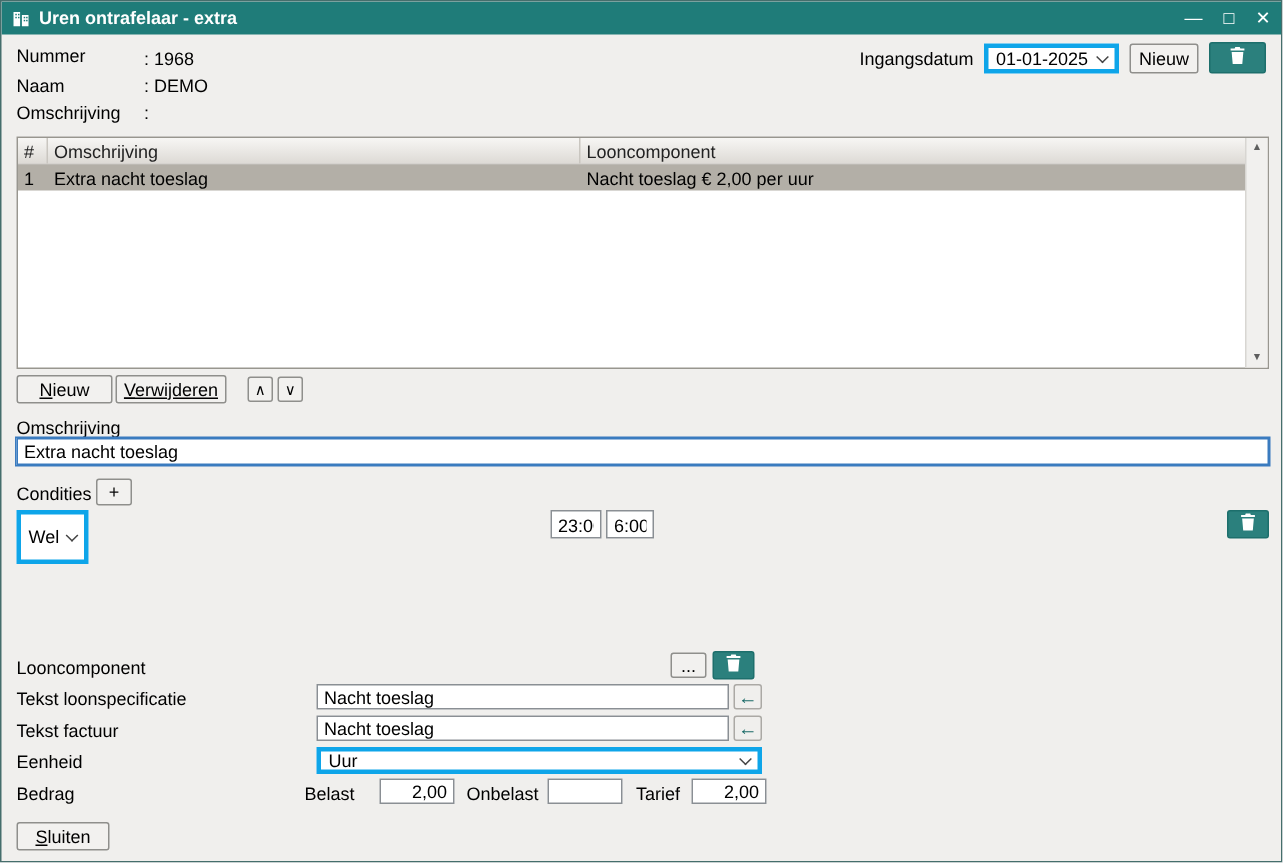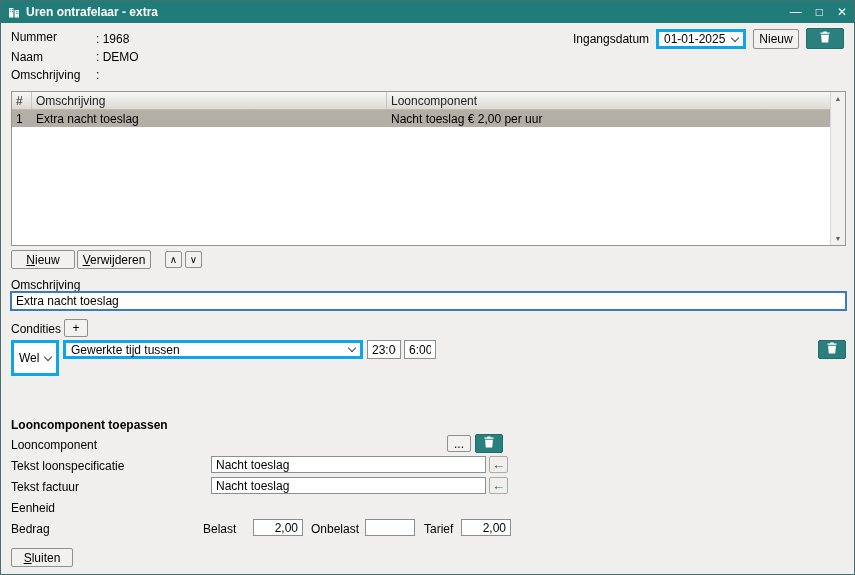--- a/index.html
+++ b/index.html
@@ -111,21 +111,21 @@
     </div>
     <div class="vscroll">
       <span>▲</span>
       <span>▼</span>
     </div>
   </div>
 
   <button class="btn" style="left:10px;top:249px;width:64px;height:19px;">
     <span class="accesskey">Nieuw</span>
   </button>
-  <button class="btn" style="left:76px;top:249px;width:74px;height:19px;">
+  <button class="btn" style="left:76px;top:249px;width:74px;height:19px;text-decoration:underline;">
     <span class="accesskey">Verwijderen</span>
   </button>
   <button class="btn" style="left:164px;top:250px;width:17px;height:17px;">
     <span style="font-size:10px;">∧</span>
   </button>
   <button class="btn" style="left:184px;top:250px;width:17px;height:17px;">
     <span style="font-size:10px;">∨</span>
   </button>
 
   <span class="lbl" style="left:10px;top:277px;">Omschrijving</span>
@@ -133,35 +133,30 @@
 
   <span class="lbl" style="left:10px;top:321px;">Condities</span>
   <button class="btn" style="left:63px;top:318px;width:24px;height:18px;">
     <span>+</span>
   </button>
 
   <div class="select" style="left:10px;top:339px;width:48px;height:36px;">
     <span>Wel</span>
     <span class="chevron"></span>
   </div>
-  <div class="select" style="left:62px;top:339px;width:300px;height:19px;">
-    <span>Gewerkte tijd tussen</span>
-    <span class="chevron"></span>
-  </div>
   <input class="tbox right" style="left: 366px; top: 339px; width: 34px; height: 19px;" value="23:00">
   <input class="tbox right" style="left: 403px; top: 339px; width: 32px; height: 19px;" value="6:00">
   <button class="tealbtn" style="left:817px;top:339px;width:28px;height:19px;">
     <span>
       <svg width="10" height="12" viewBox="0 0 10 12">
           <path fill="#fff" d="M3.5.4h3l.4 1H9.6v1.3H.4V1.4h2.7l.4-1zM1.1 3.7h7.8L8.2 11.6H1.8L1.1 3.7z"></path>
         </svg>
     </span>
   </button>
 
-  <span class="lbl bold" style="left:10px;top:417px;">Looncomponent toepassen</span>
 
   <span class="lbl" style="left:10px;top:437px;">Looncomponent</span>
   <button class="btn" style="left:446px;top:434px;width:24px;height:17px;">
     <span>...</span>
   </button>
   <button class="tealbtn" style="left:474px;top:433px;width:28px;height:19px;">
     <span>
       <svg width="10" height="12" viewBox="0 0 10 12">
           <path fill="#fff" d="M3.5.4h3l.4 1H9.6v1.3H.4V1.4h2.7l.4-1zM1.1 3.7h7.8L8.2 11.6H1.8L1.1 3.7z"></path>
         </svg>
@@ -174,20 +169,24 @@
     <span class="arrowglyph">←</span>
   </button>
 
   <span class="lbl" style="left:10px;top:479px;">Tekst factuur</span>
   <input class="tbox" style="left: 210px; top: 476px; width: 275px; height: 17px;" value="Nacht toeslag">
   <button class="btn" style="left:488px;top:476px;width:19px;height:17px;border-color:#ABA9A5;background:#F0EFED;">
     <span class="arrowglyph">←</span>
   </button>
 
   <span class="lbl" style="left:10px;top:500px;">Eenheid</span>
+  <div class="select" style="left:210px;top:497px;width:297px;height:18px;">
+    <span>Uur</span>
+    <span class="chevron"></span>
+  </div>
 
   <span class="lbl" style="left:10px;top:521px;">Bedrag</span>
   <span class="lbl" style="left:202px;top:521px;">Belast</span>
   <input class="tbox right" style="left: 252px; top: 518px; width: 50px; height: 17px;" value="2,00">
   <span class="lbl" style="left:310px;top:521px;">Onbelast</span>
   <input class="tbox right" style="left: 364px; top: 518px; width: 50px; height: 17px;" value="">
   <span class="lbl" style="left:423px;top:521px;">Tarief</span>
   <input class="tbox right" style="left: 460px; top: 518px; width: 50px; height: 17px;" value="2,00">
 
   <button class="btn" style="left:10px;top:547px;width:62px;height:19px;">

